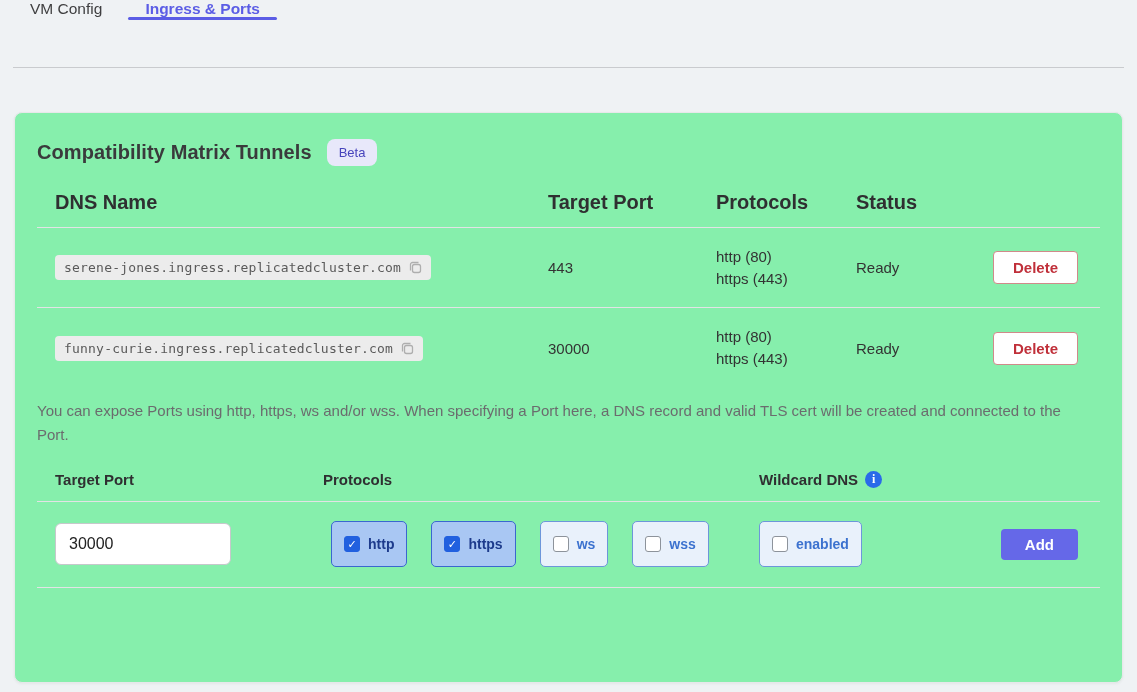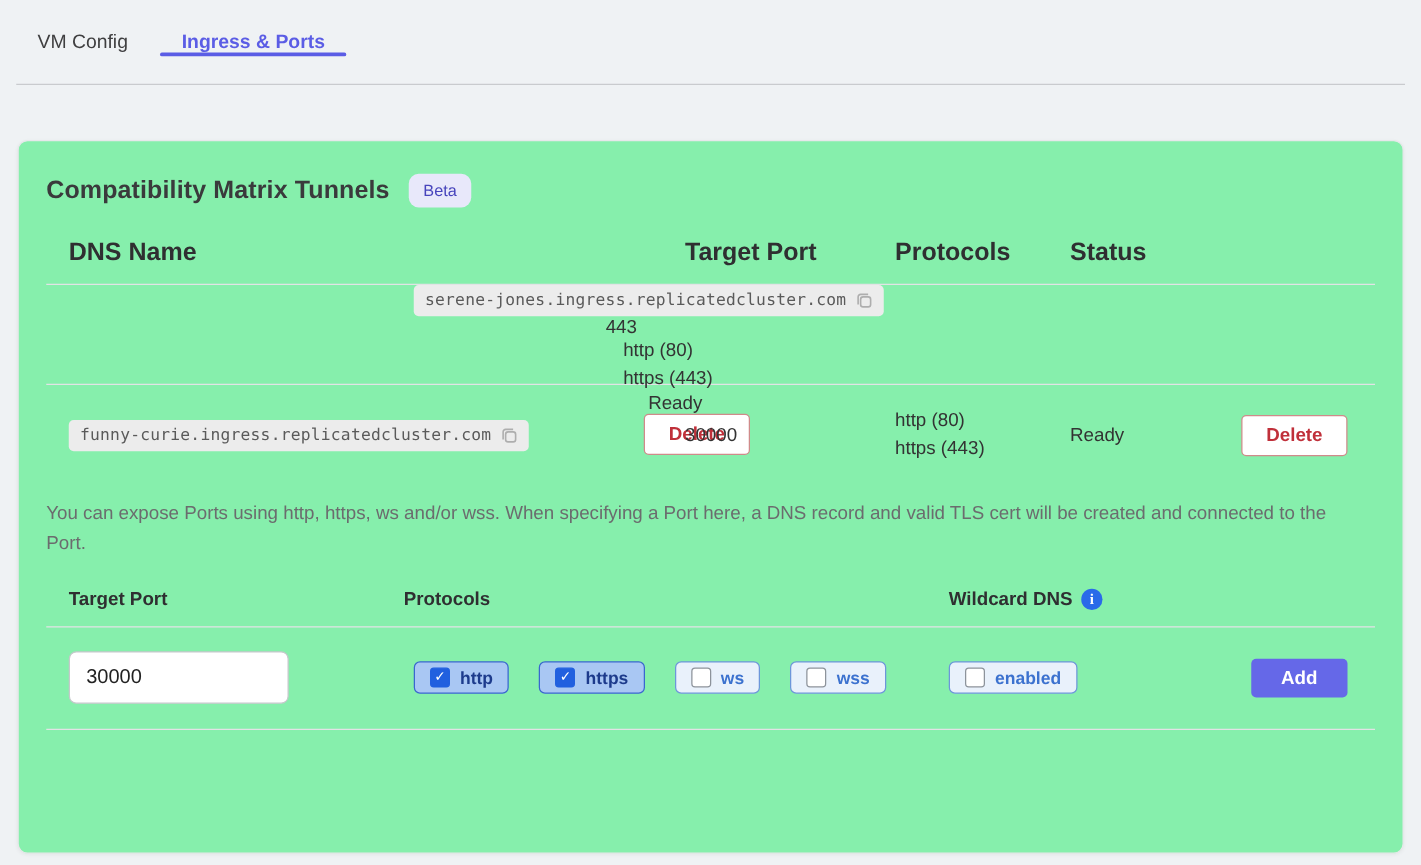--- a/index.html
+++ b/index.html
@@ -5,21 +5,21 @@
   * { box-sizing: border-box; margin: 0; padding: 0; }
   html, body {
     width: 1137px; height: 692px; overflow: hidden;
     background: var(--page-bg, #eff2f4);
     font-family: "Liberation Sans", "DejaVu Sans", sans-serif;
     color: #333;
   }
 
   
   .tabbar {
-    display: flex; align-items: center;
+    display: flex; align-items: flex-start;
     margin: 0 13px; height: 68px;
     border-bottom: 1px solid #c9cbce;
   }
   .tab {
     display: flex; align-items: center;
     padding: 0 17px; margin-right: 9px;
     font-size: 15.5px; color: #3f3f40;
     cursor: pointer; position: relative;
   }
   .tab.active { color: var(--accent, #5b5de5); font-weight: 700; }
@@ -44,21 +44,21 @@
     margin-left: 15px;
     background: var(--beta-bg, #e8e8fa);
     color: var(--beta-text, #4744bc);
     font-size: 13px; padding: 6px 12px; border-radius: 8px;
   }
 
   
   .trow { display: flex; align-items: center; width: 100%; }
   .thead { height: 50px; margin-top: 12px; border-bottom: 1px solid #e2e3e5; font-weight: 700; color: #2f2f31; font-size: 20px; }
   .datarow { height: 80px; font-size: 15px; color: #333; }
-  .datarow.bordered { border-bottom: 1px solid #e2e3e5; flex-direction: column; }
+  .datarow.bordered { border-bottom: 1px solid #e2e3e5; }
   .c-dns    { width: 511px; padding-left: 18px; }
   .c-port   { width: 168px; }
   .c-proto  { width: 140px; line-height: 1.45; }
   .c-proto span { display: block; }
   .c-status { width: 100px; }
   .c-action { flex: 1; text-align: right; padding-right: 22px; }
 
   .dnspill {
     display: inline-flex; align-items: center;
     background: #ececec; border-radius: 4px;
@@ -89,21 +89,21 @@
 
   .form-row { display: flex; align-items: center; padding: 19px 0 20px 0; }
   .port-input {
     width: 176px; height: 42px; border: 1px solid #c6c8cb; border-radius: 6px;
     font-size: 16px; color: #222; padding: 0 13px;
     font-family: "Liberation Sans", "DejaVu Sans", sans-serif;
   }
   .pills { display: flex; gap: 24px; padding-left: 8px; }
   .pill {
     display: inline-flex; align-items: center; gap: 8px;
-    height: 26px; padding: 0 12px; border-radius: 5px; cursor: pointer;
+    height: 46px; padding: 0 12px; border-radius: 5px; cursor: pointer;
     background: var(--pill-unchecked-bg, #e9f1fb);
     border: 1px solid var(--pill-unchecked-border, #6d96da);
     color: var(--pill-unchecked-text, #3c72cf);
     font-size: 14px; font-weight: 700;
   }
   .pill.checked {
     background: var(--pill-checked-bg, #a9c7f3);
     border: 1.5px solid var(--pill-checked-border, #3a67cf);
     color: var(--pill-checked-text, #1d3b8c);
   }

